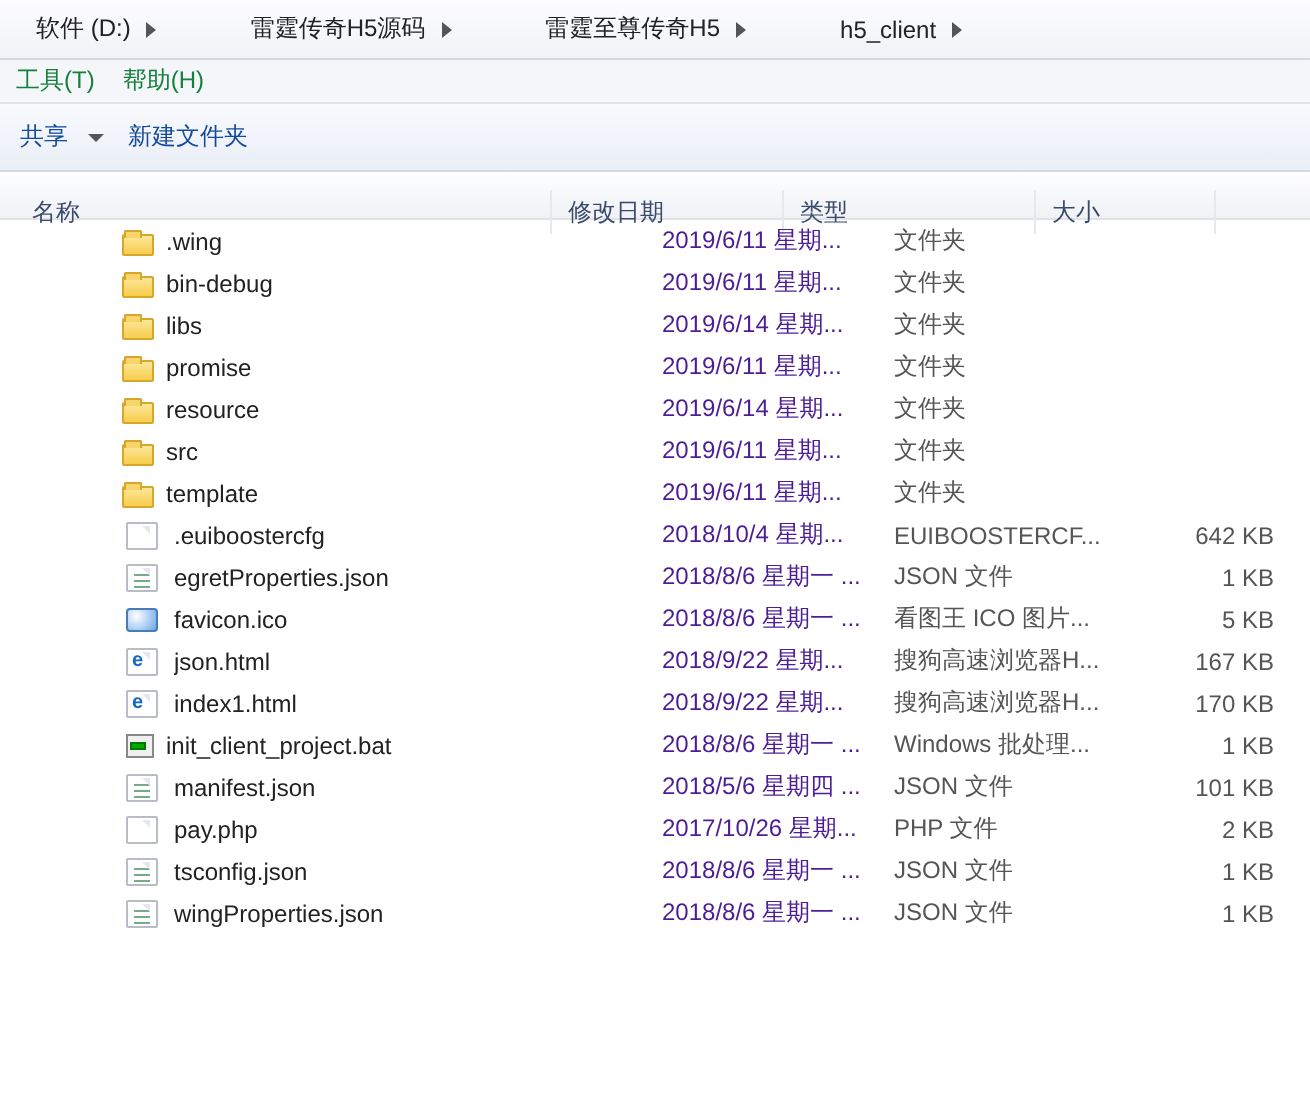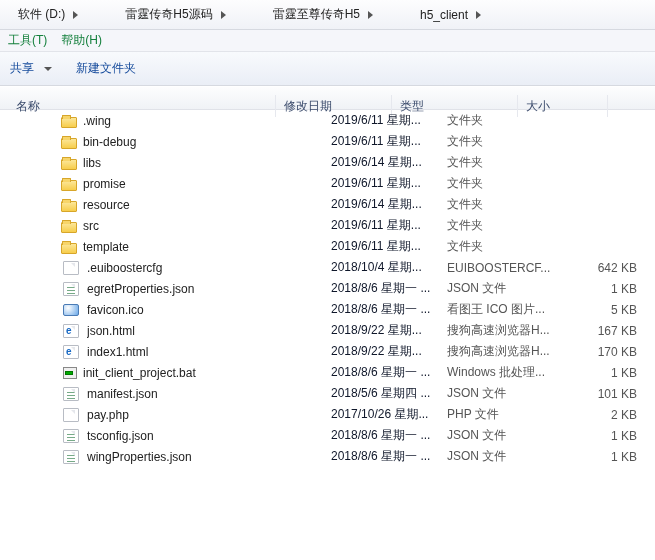--- a/index.html
+++ b/index.html
@@ -51,21 +51,21 @@
   }
   .menu-item { cursor: default; }
   
   .toolbar {
     height: 34px;
     background: linear-gradient(to bottom,#f8fafd,#eaeef6);
     border-bottom: 1px solid #d6d9e0;
     display: flex;
     align-items: center;
     padding: 0 10px;
-    gap: 24px;
+    gap: 12px;
     color: #144a9b;
   }
   .tool {
     display: flex;
     align-items: center;
     gap: 6px;
     cursor: default;
   }
   .dd {
     width: 0; height: 0;
@@ -94,21 +94,21 @@
   .files { }
   .row {
     height: 21px;
     display: flex;
     align-items: center;
     padding: 0;
     justify-content: flex-end;
   }
   .cell { padding: 0 8px; overflow: hidden; white-space: nowrap; text-overflow: ellipsis; color: #222; }
   .cell-name { width: 276px; display: flex; align-items: center; gap: 6px; padding-left: 14px; }
-  .cell-date { width: 116px; color: #0f172a; }
+  .cell-date { width: 116px; color: #4c1d95; }
   .cell-type { width: 126px; color: #555; }
   .cell-size { width: 90px; text-align: right; color: #555; padding-right: 18px; }
   .filename { overflow: hidden; text-overflow: ellipsis; white-space: nowrap; }
   
   .ico { width: 16px; height: 16px; flex: 0 0 16px; display:inline-block; position:relative; }
   .ico-folder {
     background: linear-gradient(to bottom,#fce79a,#f7cd4b);
     border: 1px solid #d7a62a;
     border-radius: 1px;
     height: 11px; margin-top: 3px;

